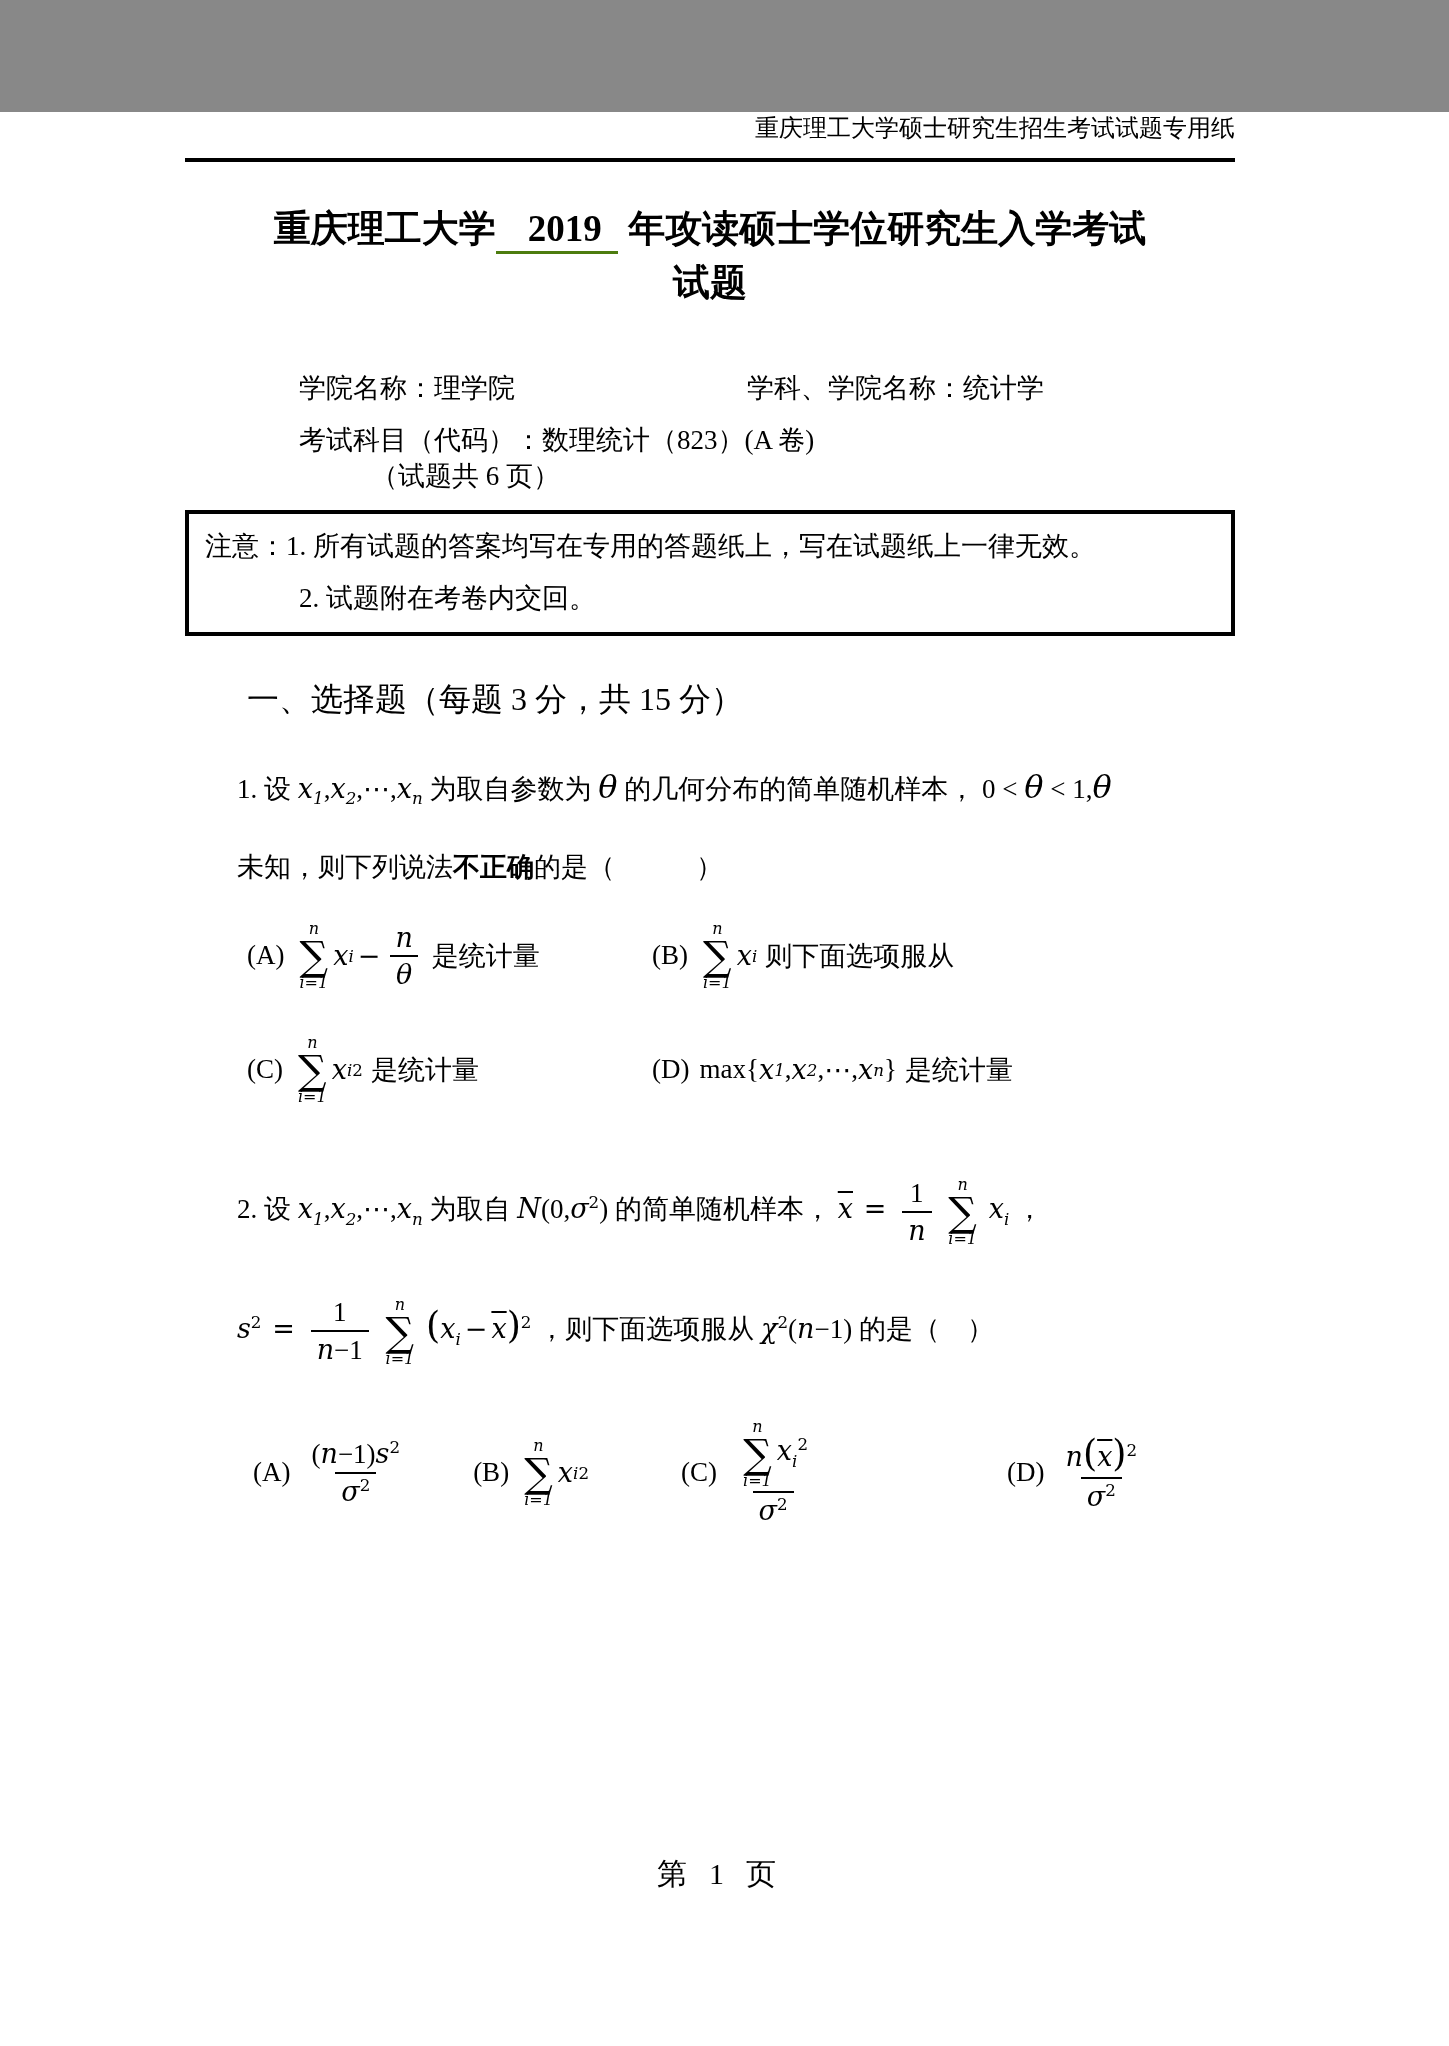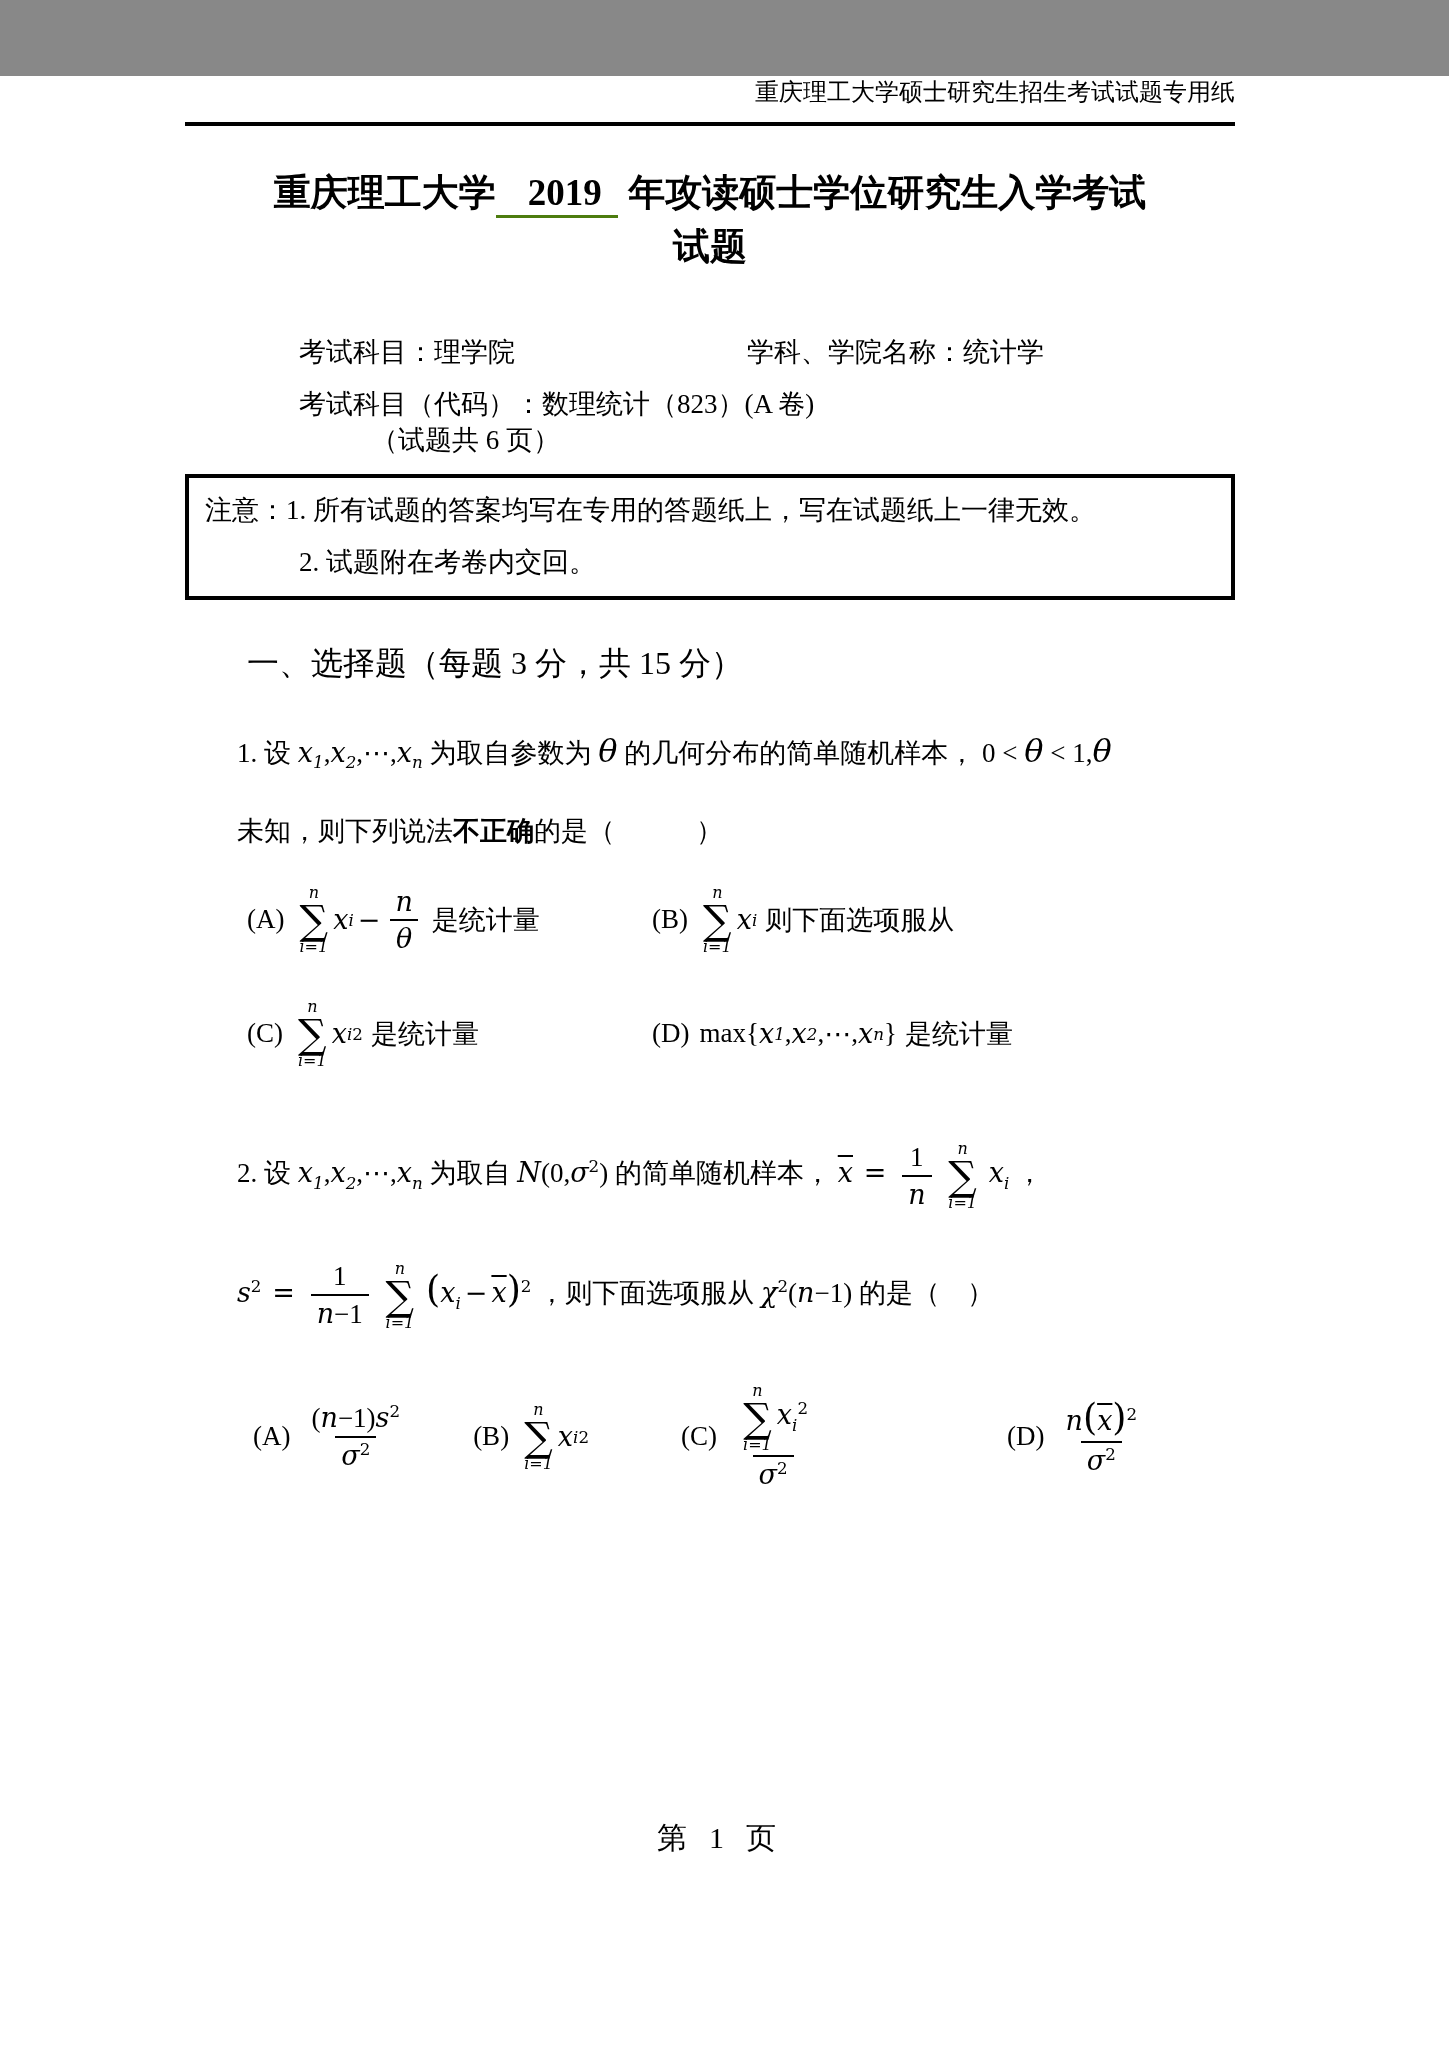--- a/index.html
+++ b/index.html
@@ -4,21 +4,21 @@
 <style>
   * { box-sizing: border-box; }
   html, body { margin: 0; padding: 0; background: #888; }
   .page {
     width: 1449px; height: 2046px; margin: 0 auto; background: #ffffff;
     color: #000; position: relative;
     font-family: "Liberation Serif", "DejaVu Serif", serif;
     padding: 0 214px 0 185px;
   }
   
-  .header-note { margin-top: 76px; text-align: right; font-size: 24px; }
+  .header-note { margin-top: 112px; text-align: right; font-size: 24px; }
   .header-rule { border-top: 4px solid #000; margin-top: 14px; }
   
   .title {
     margin-top: 44px; text-align: center; font-size: 37px; font-weight: bold;
     font-family: "Liberation Sans", "DejaVu Sans", sans-serif; line-height: 1.25;
   }
   .year-underline {
     font-family: "Liberation Serif", serif;
     border-bottom: 3px solid #4d7c0f; padding: 0 16px 2px 32px;
   }
@@ -77,21 +77,21 @@
   <div class="header-note">重庆理工大学硕士研究生招生考试试题专用纸</div>
   <div class="header-rule"></div>
 
   <div class="title">
     <span>重庆理工大学</span><span class="year-underline">2019</span>
     <span>年攻读硕士学位研究生入学考试</span>
   </div>
   <div class="title2">试题</div>
 
   <div class="info-row">
-    <span>考试科目：理学院</span>
+    <span>学院名称：理学院</span>
     <span class="col2">学科、学院名称：统计学</span>
   </div>
   <div class="info-row2">
     <span>考试科目（代码）：数理统计（823）(A 卷)</span>
     <span class="col2">（试题共 6 页）</span>
   </div>
 
   <div class="notice-box">
     <div>注意：1. 所有试题的答案均写在专用的答题纸上，写在试题纸上一律无效。</div>
     <div class="notice-line2">2. 试题附在考卷内交回。</div>

